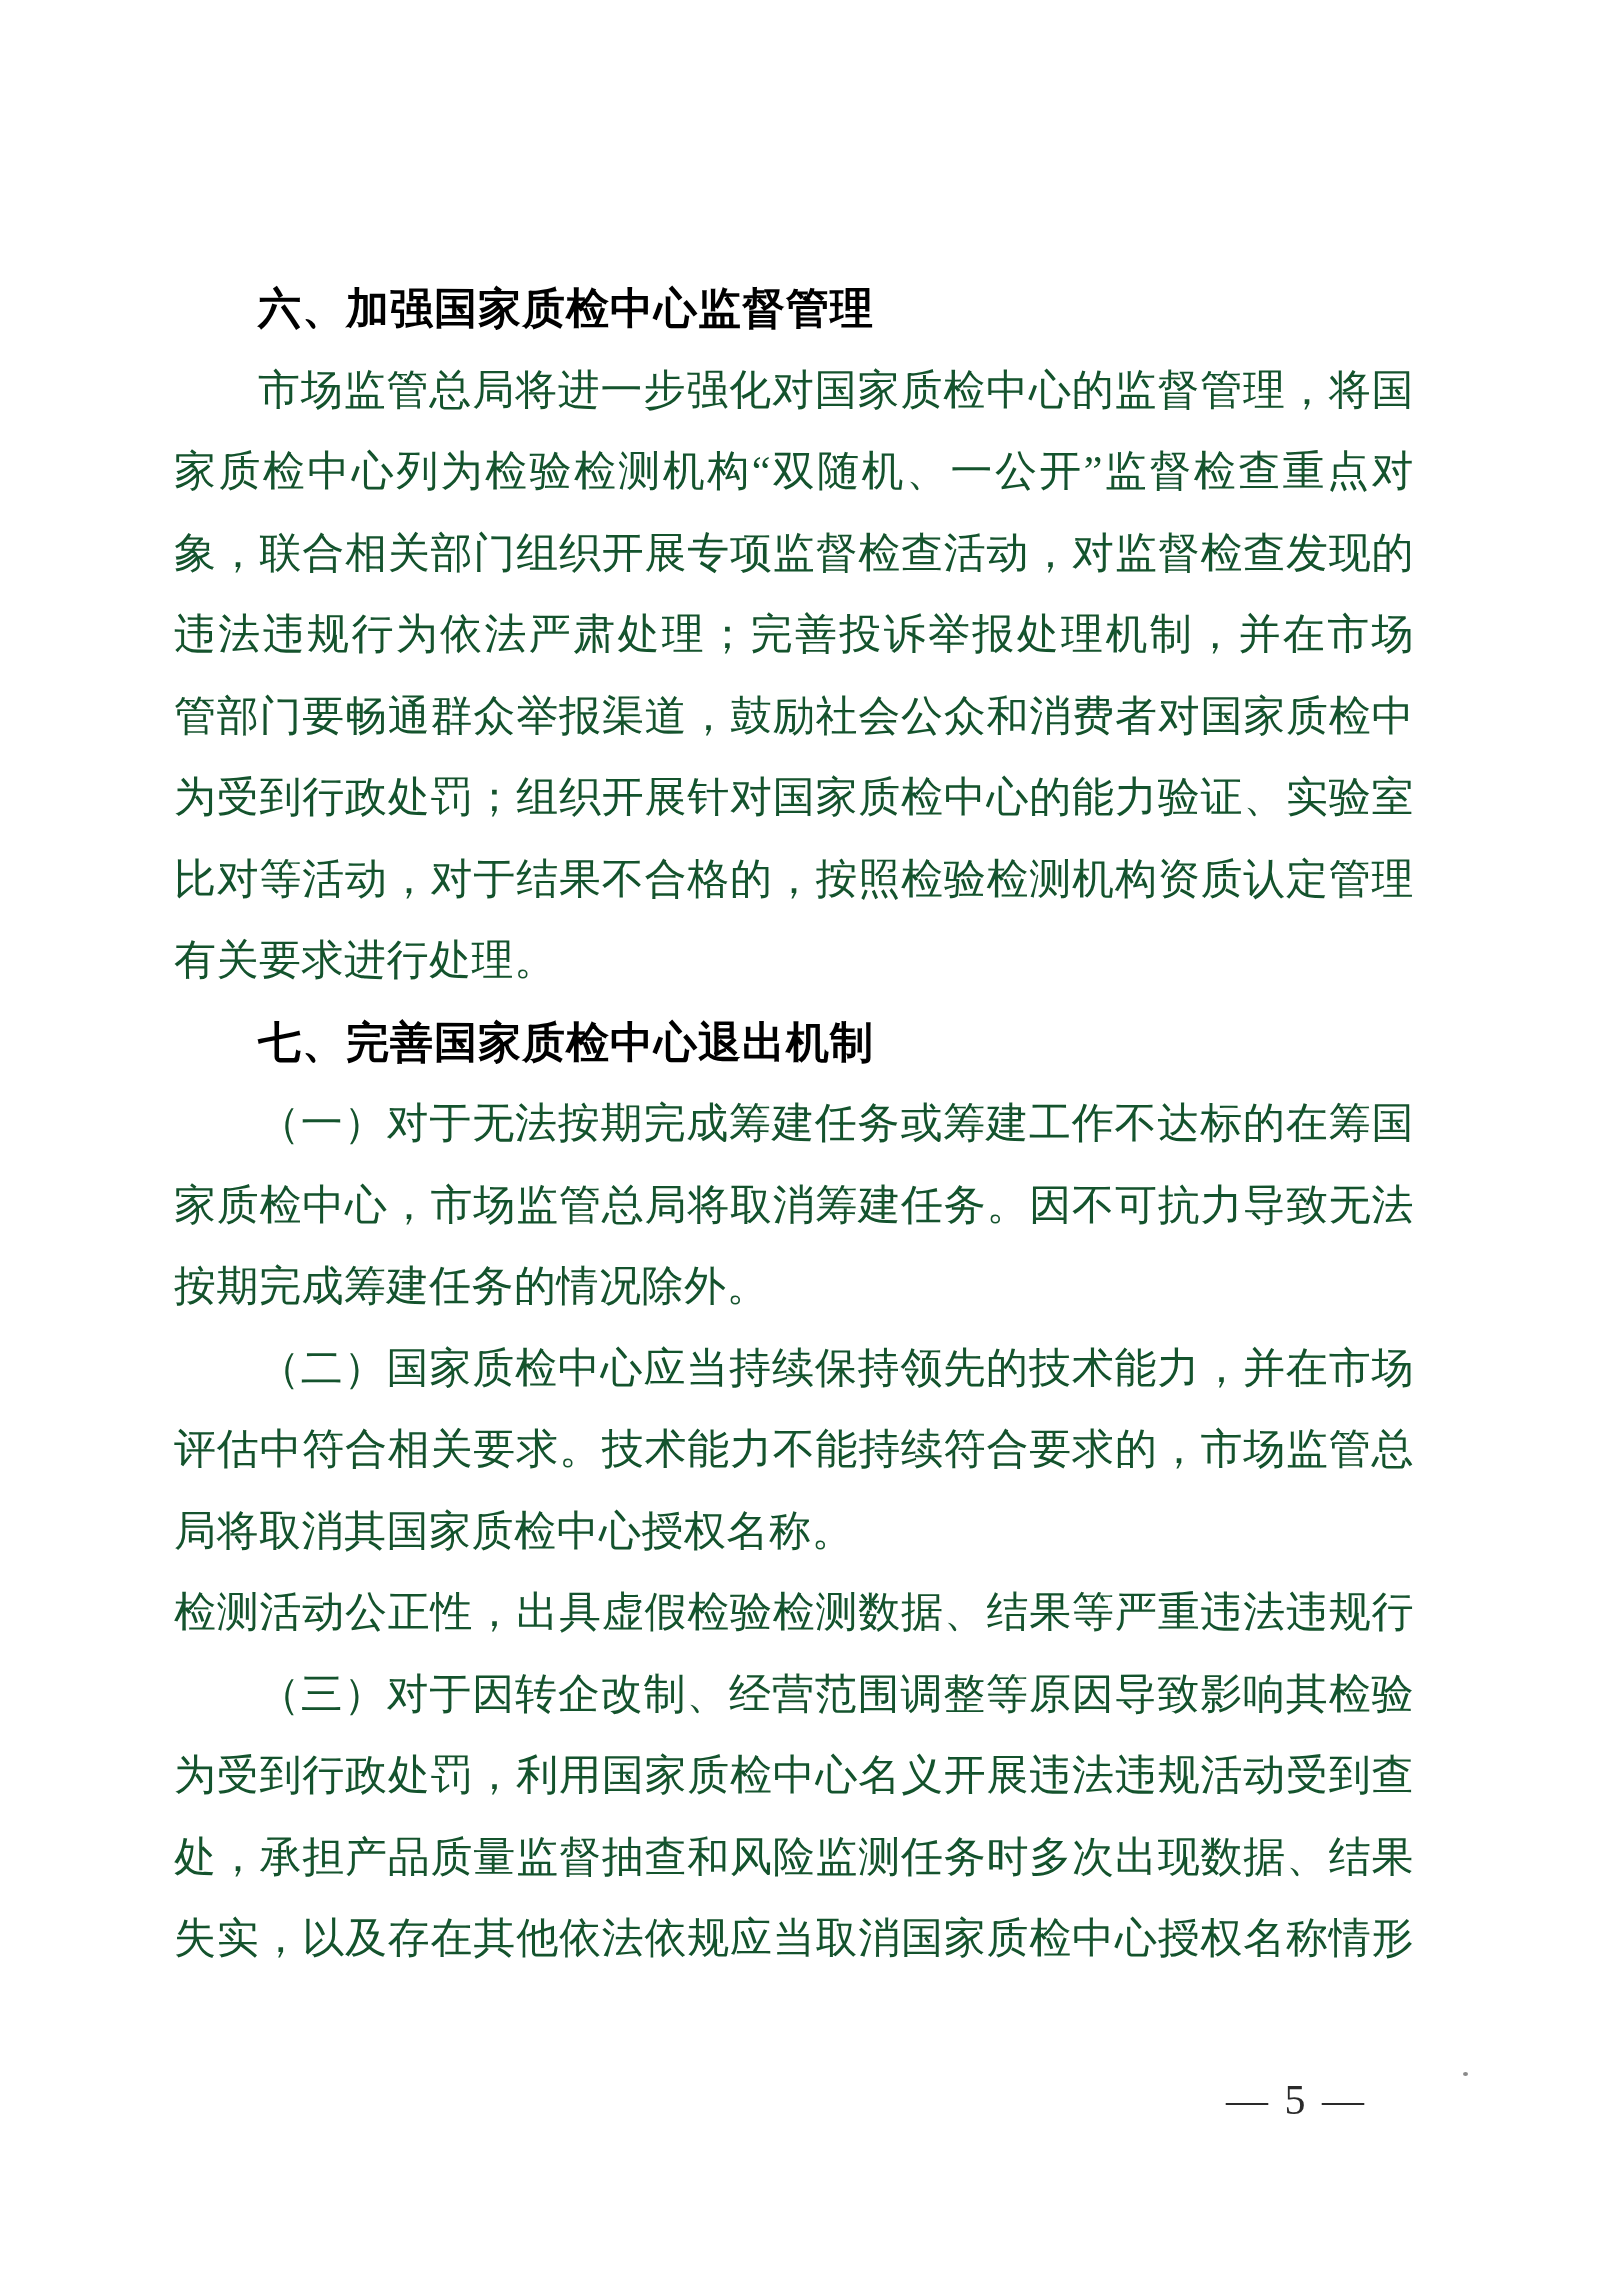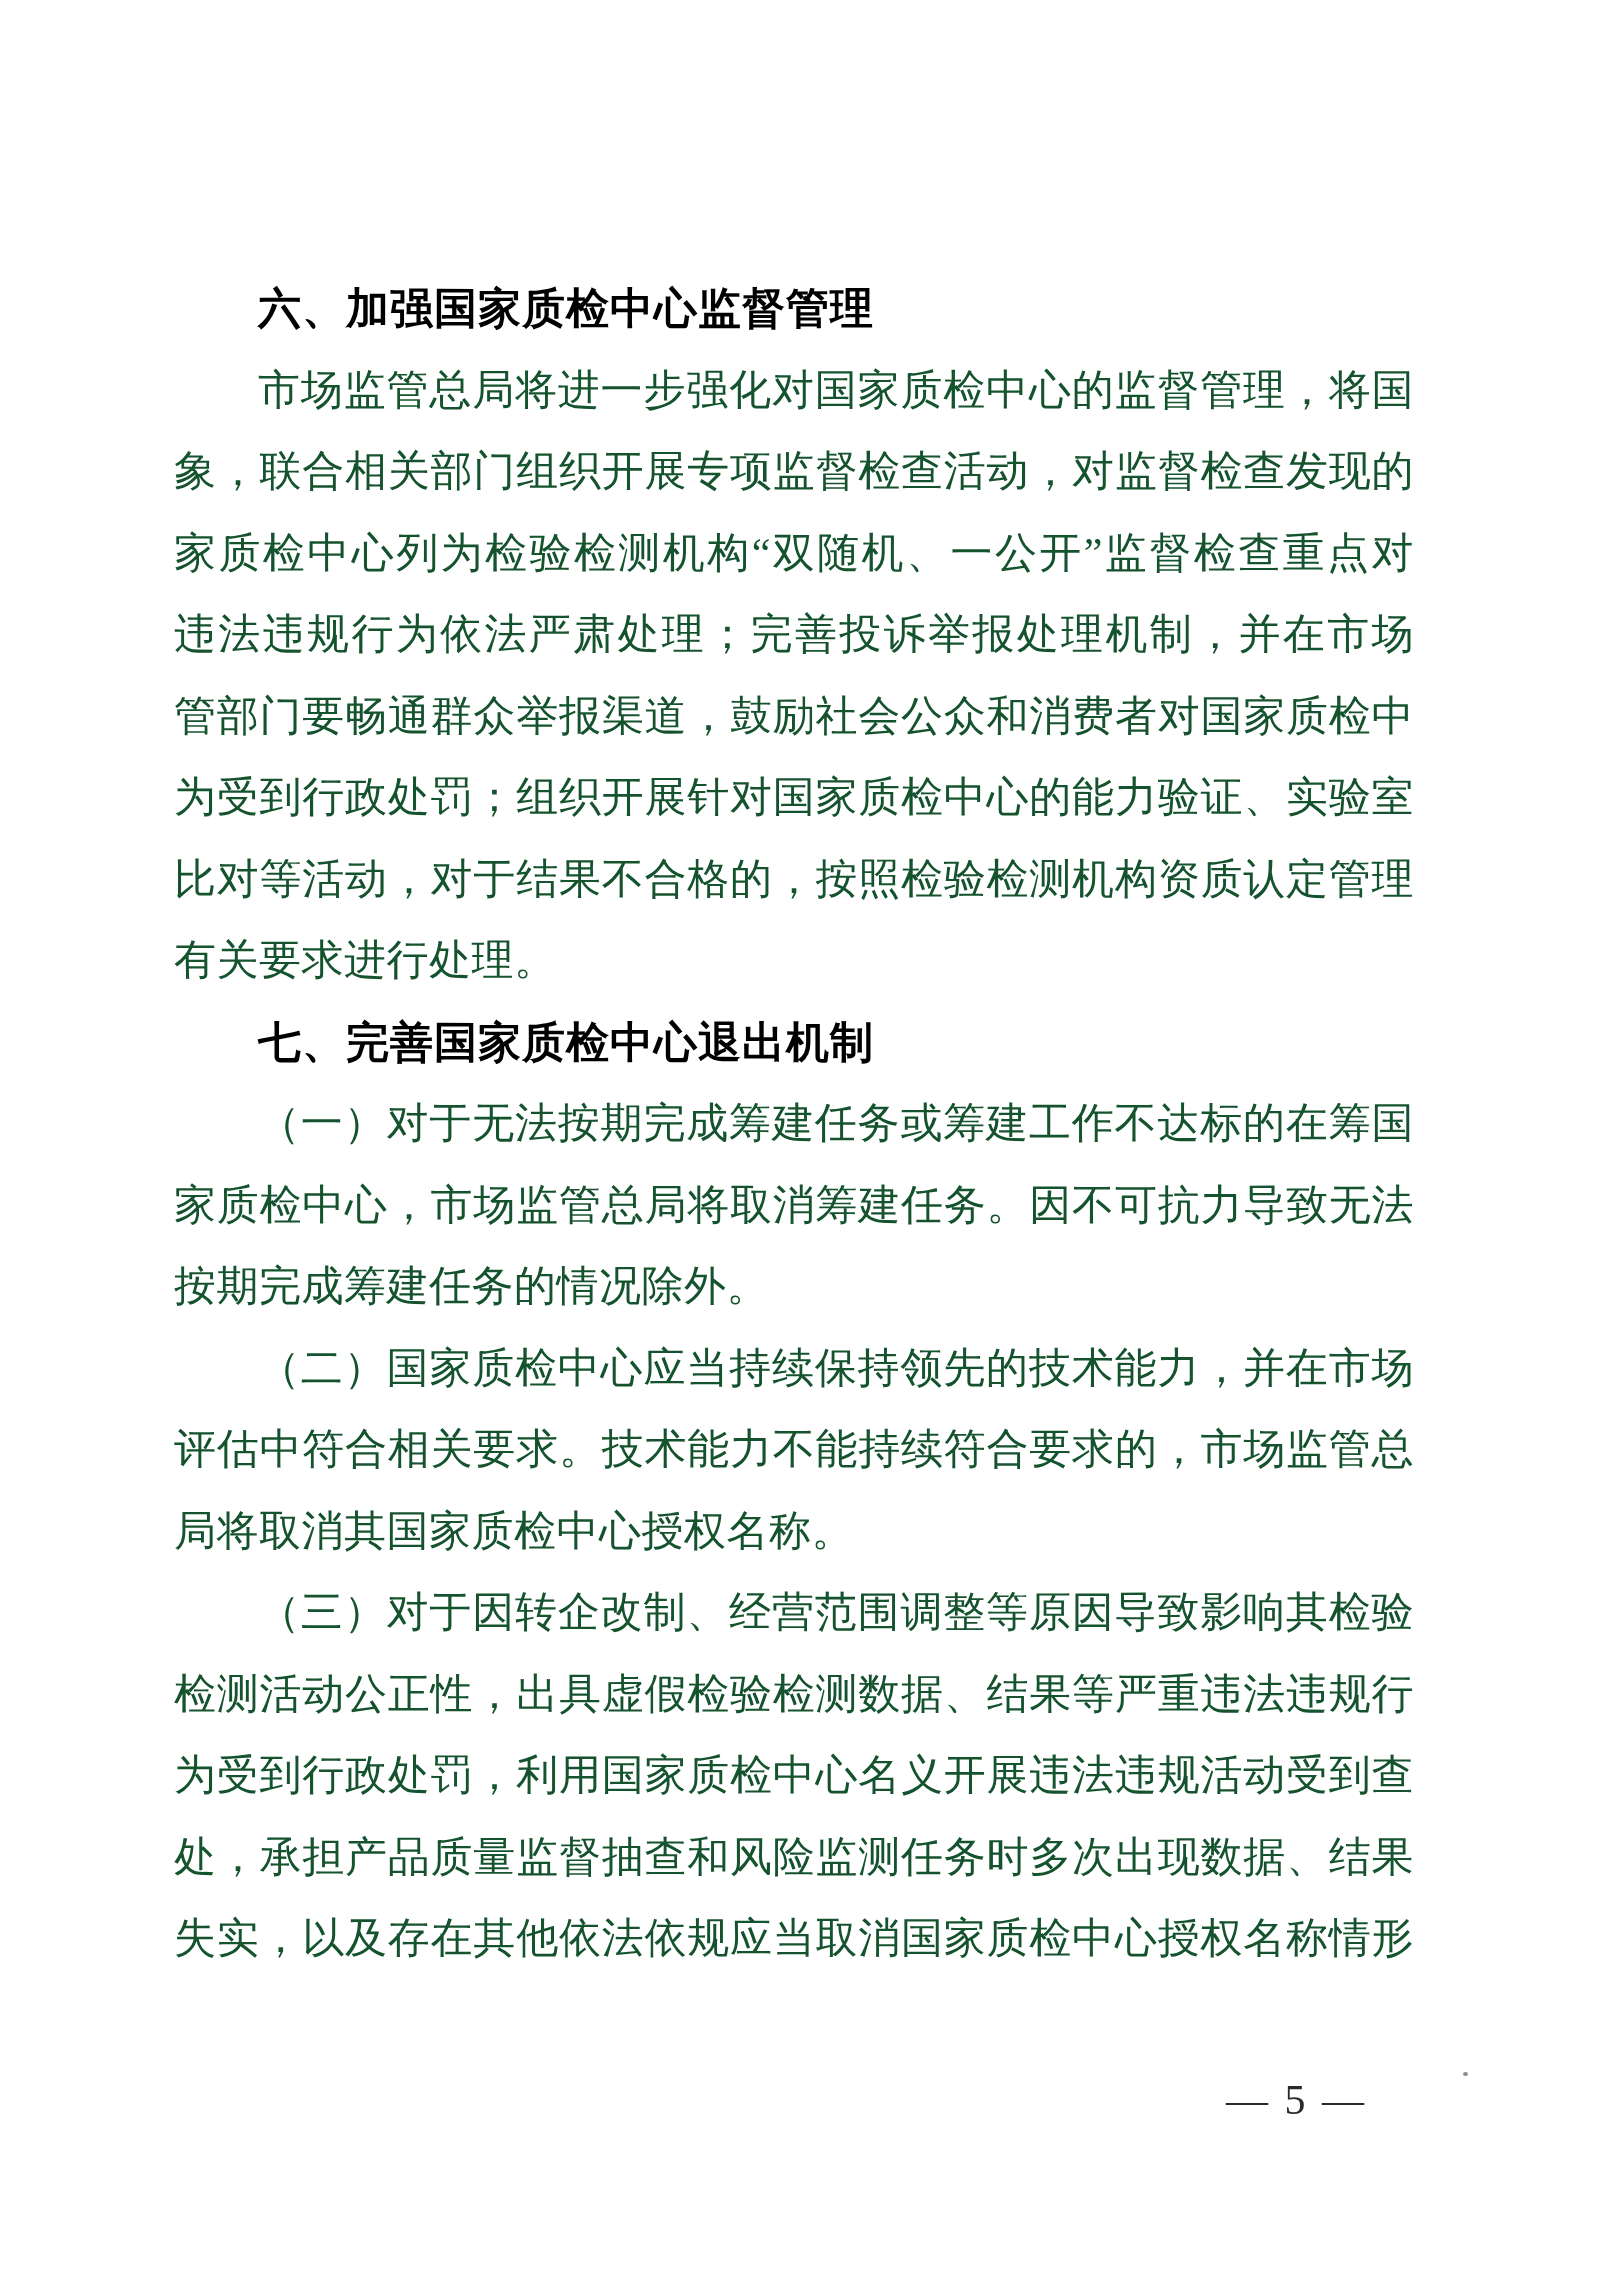--- a/index.html
+++ b/index.html
@@ -66,36 +66,36 @@
   }
 </style>
 </head>
 <body>
 
 <div class="page">
 
   <div class="textblock">
     <div class="line h ind">六、加强国家质检中心监督管理</div>
     <div class="line ind fill">市场监管总局将进一步强化对国家质检中心的监督管理，将国</div>
+    <div class="line fill">家质检中心列为检验检测机构“双随机、一公开”监督检查重点对</div>
     <div class="line fill">象，联合相关部门组织开展专项监督检查活动，对监督检查发现的</div>
-    <div class="line fill">家质检中心列为检验检测机构“双随机、一公开”监督检查重点对</div>
     <div class="line fill">违法违规行为依法严肃处理；完善投诉举报处理机制，并在市场</div>
     <div class="line fill">管部门要畅通群众举报渠道，鼓励社会公众和消费者对国家质检中</div>
     <div class="line fill">为受到行政处罚；组织开展针对国家质检中心的能力验证、实验室</div>
     <div class="line fill">比对等活动，对于结果不合格的，按照检验检测机构资质认定管理</div>
     <div class="line">有关要求进行处理。</div>
     <div class="line h ind">七、完善国家质检中心退出机制</div>
     <div class="line ind fill">（一）对于无法按期完成筹建任务或筹建工作不达标的在筹国</div>
     <div class="line fill">家质检中心，市场监管总局将取消筹建任务。因不可抗力导致无法</div>
     <div class="line">按期完成筹建任务的情况除外。</div>
     <div class="line ind fill">（二）国家质检中心应当持续保持领先的技术能力，并在市场</div>
     <div class="line fill">评估中符合相关要求。技术能力不能持续符合要求的，市场监管总</div>
     <div class="line">局将取消其国家质检中心授权名称。</div>
+    <div class="line fill">检测活动公正性，出具虚假检验检测数据、结果等严重违法违规行</div>
     <div class="line ind fill">（三）对于因转企改制、经营范围调整等原因导致影响其检验</div>
-    <div class="line fill">检测活动公正性，出具虚假检验检测数据、结果等严重违法违规行</div>
     <div class="line fill">为受到行政处罚，利用国家质检中心名义开展违法违规活动受到查</div>
     <div class="line fill">处，承担产品质量监督抽查和风险监测任务时多次出现数据、结果</div>
     <div class="line fill">失实，以及存在其他依法依规应当取消国家质检中心授权名称情形</div>
   </div>
 
   <div class="footer">— 5 —</div>
 
   <div class="artifact-dot"></div>
 
 </div>

